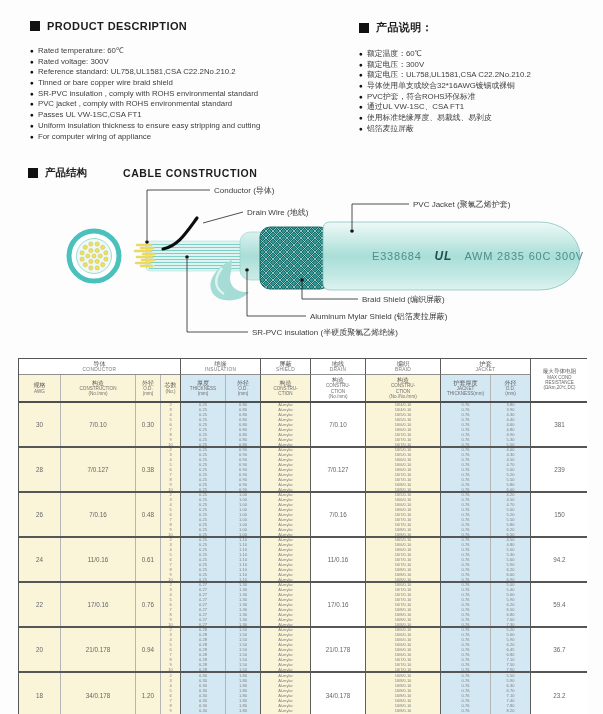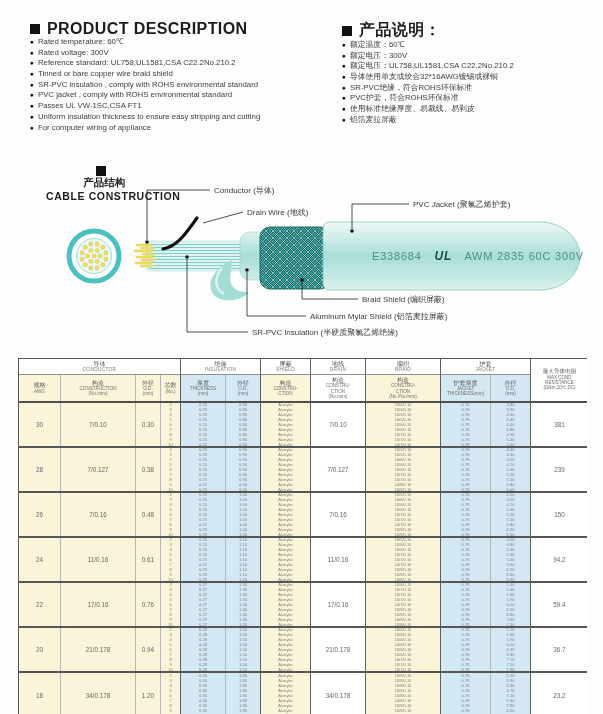--- a/index.html
+++ b/index.html
@@ -3,33 +3,33 @@
 <meta charset="utf-8">
 <style>
   * { margin:0; padding:0; box-sizing:border-box; }
   html,body { width:603px; height:714px; background:#fff; overflow:hidden;
               font-family:"Liberation Sans", sans-serif; color:#333; }
   .page { position:absolute; inset:0; background:#fdfdfd; }
 
   
   .desc-col { position:absolute; top:20px; }
   .desc-en { left:30px; width:312px; }
-  .desc-cn { left:342px; width:242px; }
-  .sec-title { display:flex; align-items:center; font-weight:bold; font-size:16px;
+  .desc-cn { left:359px; width:242px; }
+  .sec-title { display:flex; align-items:center; font-weight:bold; font-size:11px;
                letter-spacing:0.4px; color:#1c1c1c; }
   .sq { width:10px; height:10px; background:#111; display:inline-block; margin-right:7px; flex:0 0 auto; }
-  ul.bullets { list-style:none; }
+  ul.bullets { list-style:none; margin-top:15px; }
   ul.bullets li { display:flex; align-items:baseline; font-size:7.8px; line-height:8px;
                   margin-bottom:2.7px; white-space:nowrap; color:#3d3d3d; }
   ul.bullets .dot { font-size:6.5px; margin-right:4px; color:#111; }
 
   
   .cons-head { position:absolute; left:28px; top:166px; display:flex; align-items:center;
-               font-weight:bold; font-size:10.5px; color:#1c1c1c;flex-direction:column; }
-  .cons-head .en { margin-left:18px; letter-spacing:0.6px; }
+               font-weight:bold; font-size:10.5px; color:#1c1c1c; }
+  .cons-head .en { margin-left:36px; letter-spacing:0.6px; }
 
   
   .diagram { position:absolute; left:0; top:170px; }
   .dlabel { font-size:8px; fill:#3c3c3c; }
   .leader { stroke:#222; stroke-width:0.8; fill:none; }
   .adot { fill:#141414; }
 
   
   .spec-table { position:absolute; left:18px; top:358px; width:569px;
                 border:1.5px solid #565656; background:#fff; }
@@ -132,25 +132,25 @@
         <li>
           <span class="dot">●</span>
           <span class="btxt">额定电压：UL758,UL1581,CSA C22.2No.210.2</span>
         </li>
         <li>
           <span class="dot">●</span>
           <span class="btxt">导体使用单支或绞合32*16AWG镀锡或裸铜</span>
         </li>
         <li>
           <span class="dot">●</span>
-          <span class="btxt">SR-PVC绝缘，符合ROHS环保标准</span>
-        </li>
-        <li>
-          <span class="dot">●</span>
           <span class="btxt">PVC护套，符合ROHS环保标准</span>
+        </li>
+        <li>
+          <span class="dot">●</span>
+          <span class="btxt">通过UL VW-1SC、CSA FT1</span>
         </li>
         <li>
           <span class="dot">●</span>
           <span class="btxt">使用标准绝缘厚度、易裁线、易剥皮</span>
         </li>
         <li>
           <span class="dot">●</span>
           <span class="btxt">铝箔麦拉屏蔽</span>
         </li>
       </ul>

